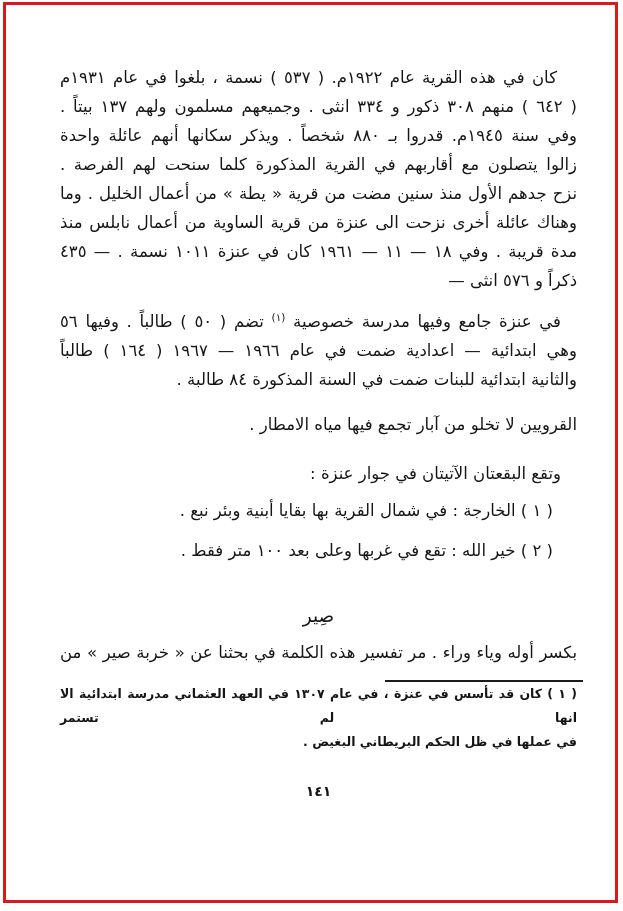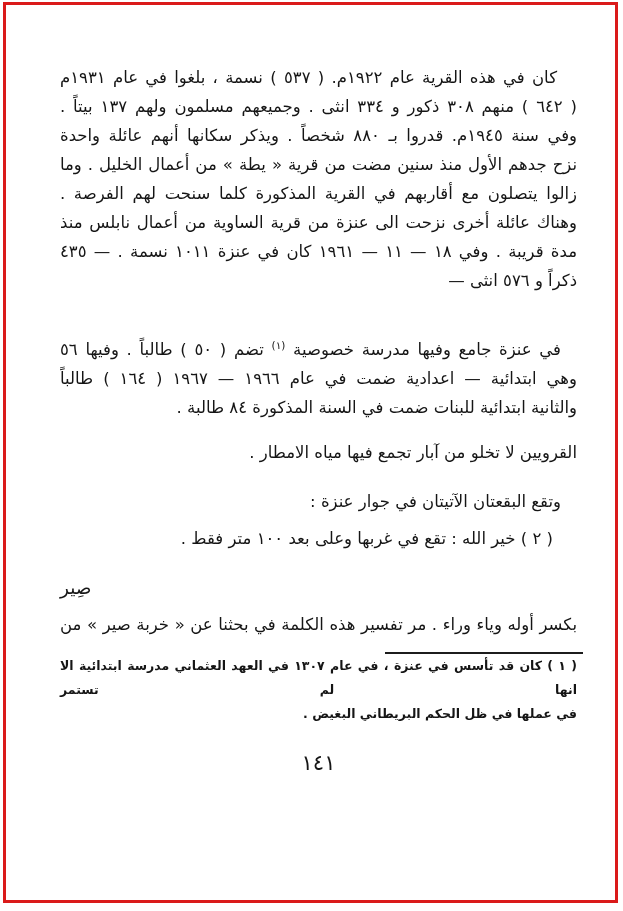--- a/index.html
+++ b/index.html
@@ -21,88 +21,89 @@
     position: absolute;
     top: 63px; right: 46px; left: 60px;
     direction: rtl;
     font-size: 16.5px;
     line-height: 29px;
   }
   .jline { text-align: justify; text-align-last: justify; }
   .rline { }
   .indent-lg { padding-right: 20px; }
   .indent-sm { padding-right: 16px; }
-  .para2 { margin-top: 40px; }
+  .para2 { margin-top: 12px; }
   .para3 { margin-top: 16px; }
   .intro-line { margin-top: 20px; }
   .place-list { margin-top: 8px; }
   .place-list .list-item { text-align: right; padding-right: 24px; }
   .place-list .list-item + .list-item { margin-top: 11px; }
   .sup {
     font-size: 10.5px;
     vertical-align: super;
     line-height: 0;
   }
   .section-heading {
-    margin-top: 20px;
-    text-align: left;
+    margin-top: 36px;
+    text-align: center;
     font-size: 18.5px;
     letter-spacing: 0.5px;
   }
   .para4 { margin-top: 8px; }
   .fn-separator {
     width: 198px;
     height: 0;
     border-top: 2px solid #1c1c1c;
     margin: 13px -6px 0 auto; 
   }
   .footnote {
     font-size: 12.5px;
     line-height: 24px;
     font-weight: bold;
   }
   .page-number {
     margin-top: 23px;
     text-align: center;
-    font-size: 21px;
-    font-weight: normal;
+    font-size: 14px;
+    font-weight: bold;
     letter-spacing: 2px;
   }
 </style>
 </head>
 <body>
 
 <div class="page-border"></div>
 
 <div class="content">
 
   <div>
     <div class="jline indent-lg">كان في هذه القرية عام ١٩٢٢م. ( ٥٣٧ ) نسمة ، بلغوا في عام ١٩٣١م</div>
     <div class="jline">( ٦٤٢ ) منهم ٣٠٨ ذكور و ٣٣٤ انثى . وجميعهم مسلمون ولهم ١٣٧ بيتاً .</div>
     <div class="jline">وفي سنة ١٩٤٥م. قدروا بـ ٨٨٠ شخصاً . ويذكر سكانها أنهم عائلة واحدة</div>
+    <div class="jline">زالوا يتصلون مع أقاربهم في القرية المذكورة كلما سنحت لهم الفرصة .</div>
     <div class="jline">نزح جدهم الأول منذ سنين مضت من قرية « يطة » من أعمال الخليل . وما</div>
-    <div class="jline">زالوا يتصلون مع أقاربهم في القرية المذكورة كلما سنحت لهم الفرصة .</div>
     <div class="jline">وهناك عائلة أخرى نزحت الى عنزة من قرية الساوية من أعمال نابلس منذ</div>
     <div class="jline">مدة قريبة . وفي ١٨ — ١١ — ١٩٦١ كان في عنزة ١٠١١ نسمة . — ٤٣٥</div>
     <div class="rline">ذكراً و ٥٧٦ انثى —</div>
   </div>
 
   <div class="para2">
     <div class="jline indent-sm"><span>في عنزة جامع وفيها مدرسة خصوصية</span> <span class="sup">(١)</span> <span>تضم ( ٥٠ ) طالباً . وفيها ٥٦</span></div>
     <div class="jline">وهي ابتدائية — اعدادية ضمت في عام ١٩٦٦ — ١٩٦٧ ( ١٦٤ ) طالباً</div>
     <div class="rline">والثانية ابتدائية للبنات ضمت في السنة المذكورة ٨٤ طالبة .</div>
   </div>
 
   <div class="para3">
     <div class="rline">القرويين لا تخلو من آبار تجمع فيها مياه الامطار .</div>
   </div>
 
   <div class="intro-line rline indent-sm">وتقع البقعتان الآتيتان في جوار عنزة :</div>
 
   <div class="place-list">
+    <div class="list-item">( ١ ) الخارجة : في شمال القرية بها بقايا أبنية وبئر نبع .</div>
     <div class="list-item">( ٢ ) خير الله : تقع في غربها وعلى بعد ١٠٠ متر فقط .</div>
   </div>
 
   <div class="section-heading">صِير</div>
 
   <div class="para4 jline">بكسر أوله وياء وراء . مر تفسير هذه الكلمة في بحثنا عن « خربة صير » من</div>
 
   <div class="fn-separator"></div>
 
   <div class="footnote">

